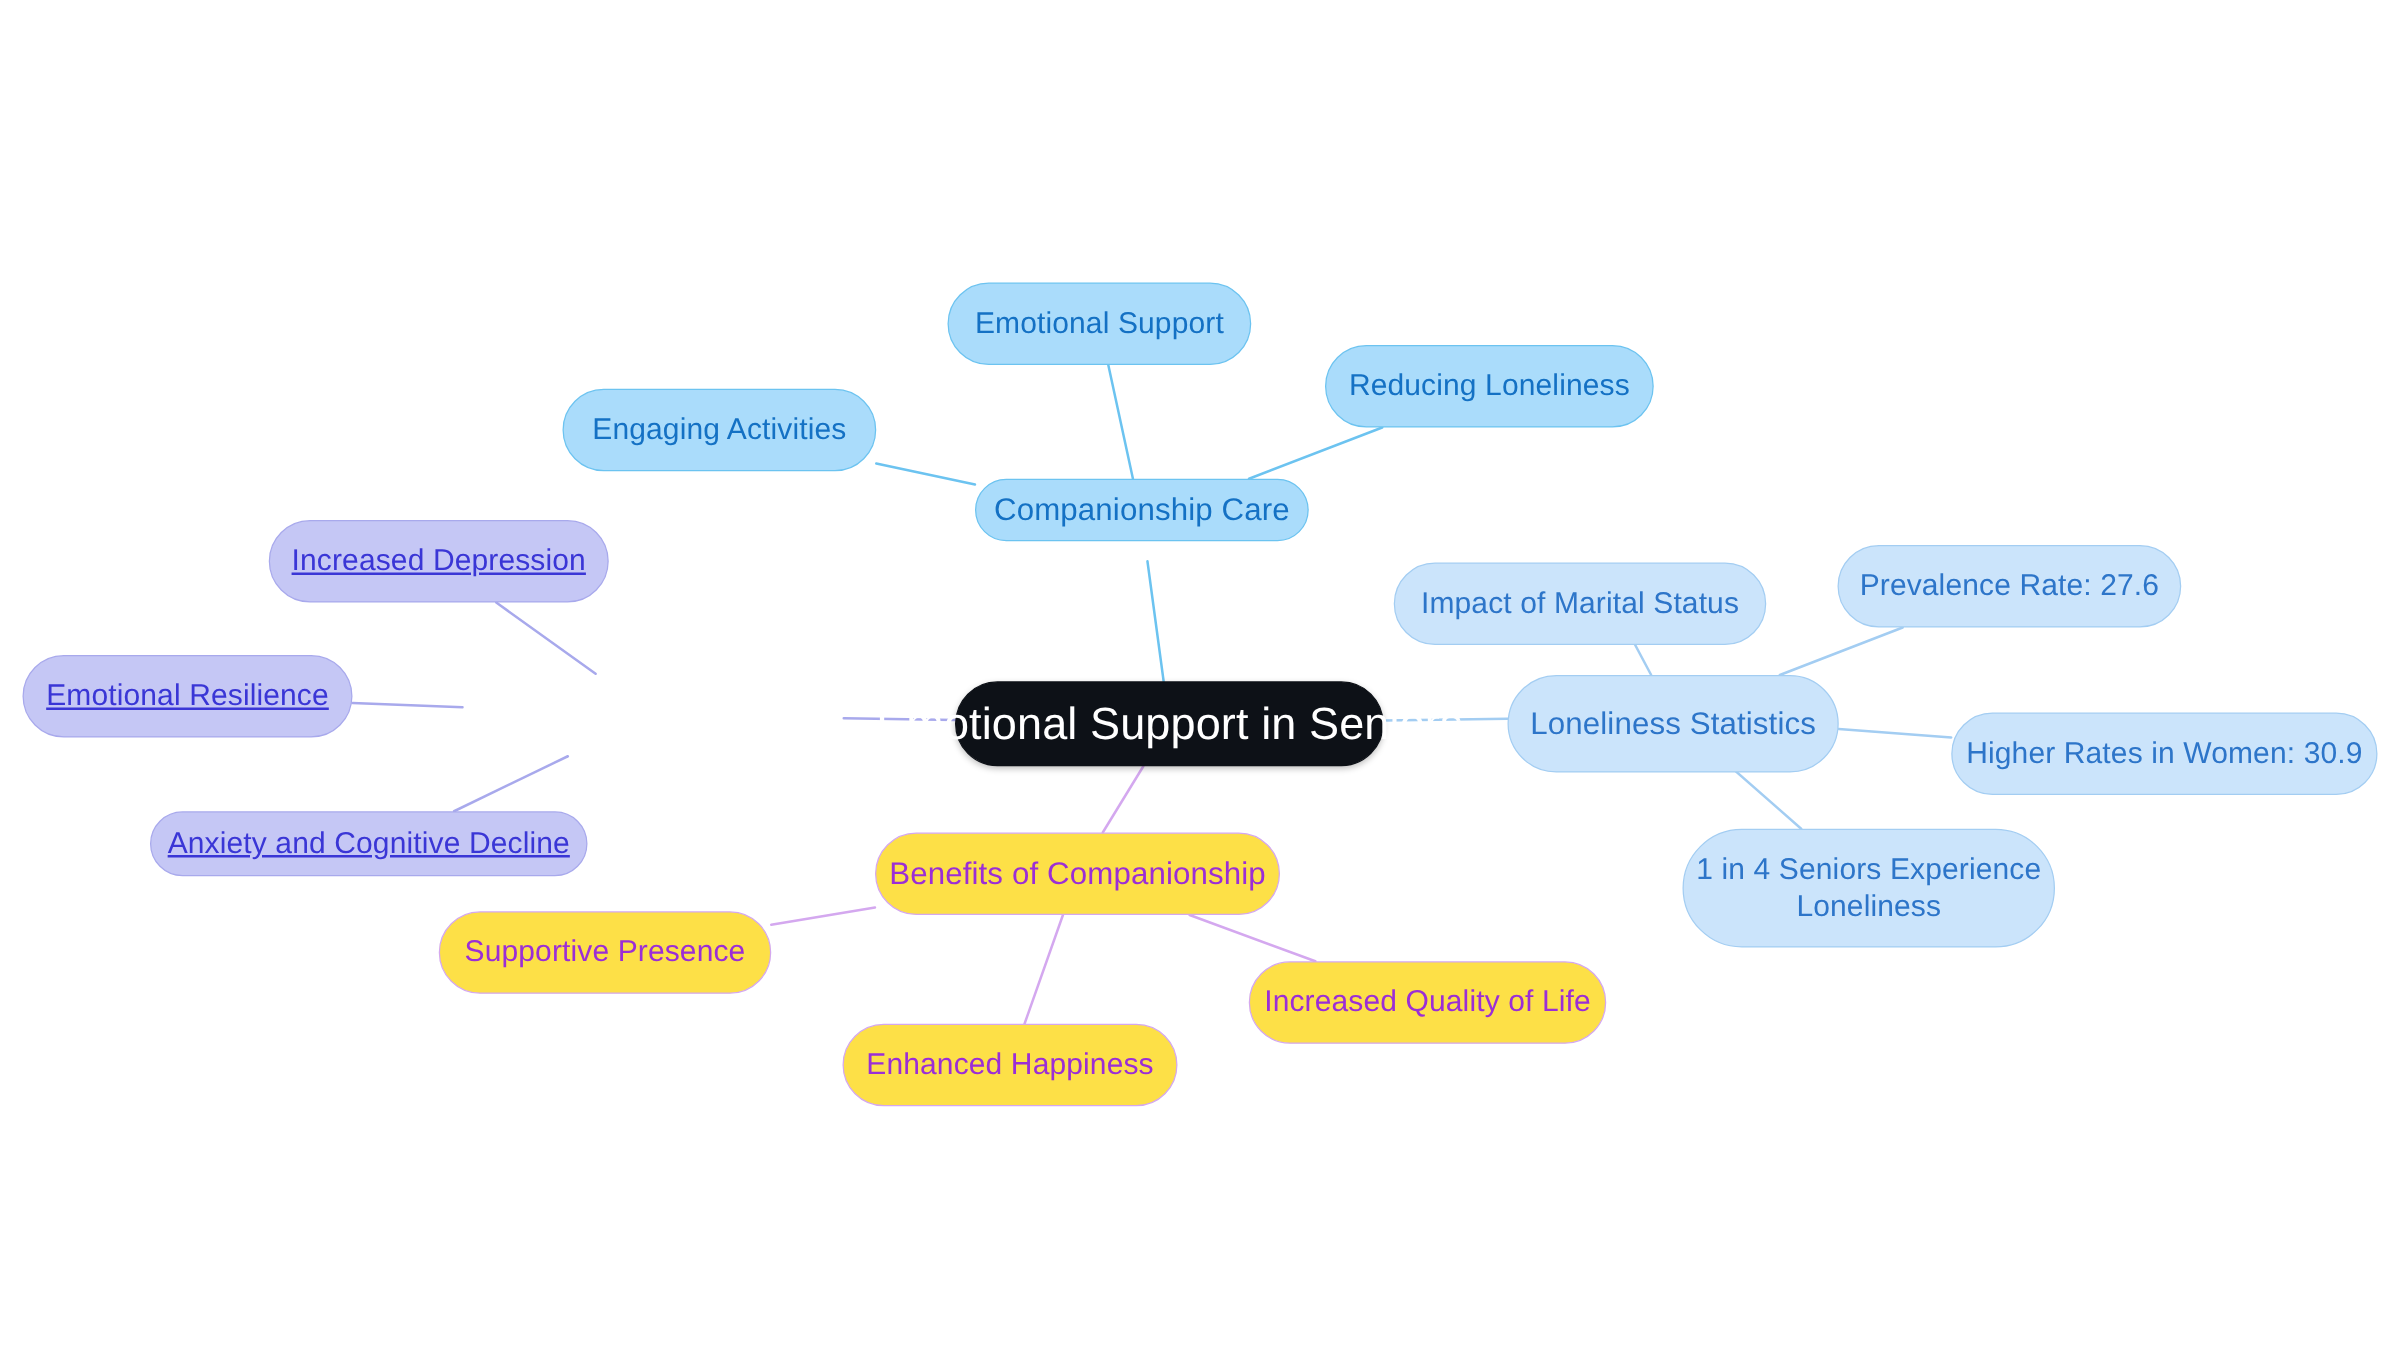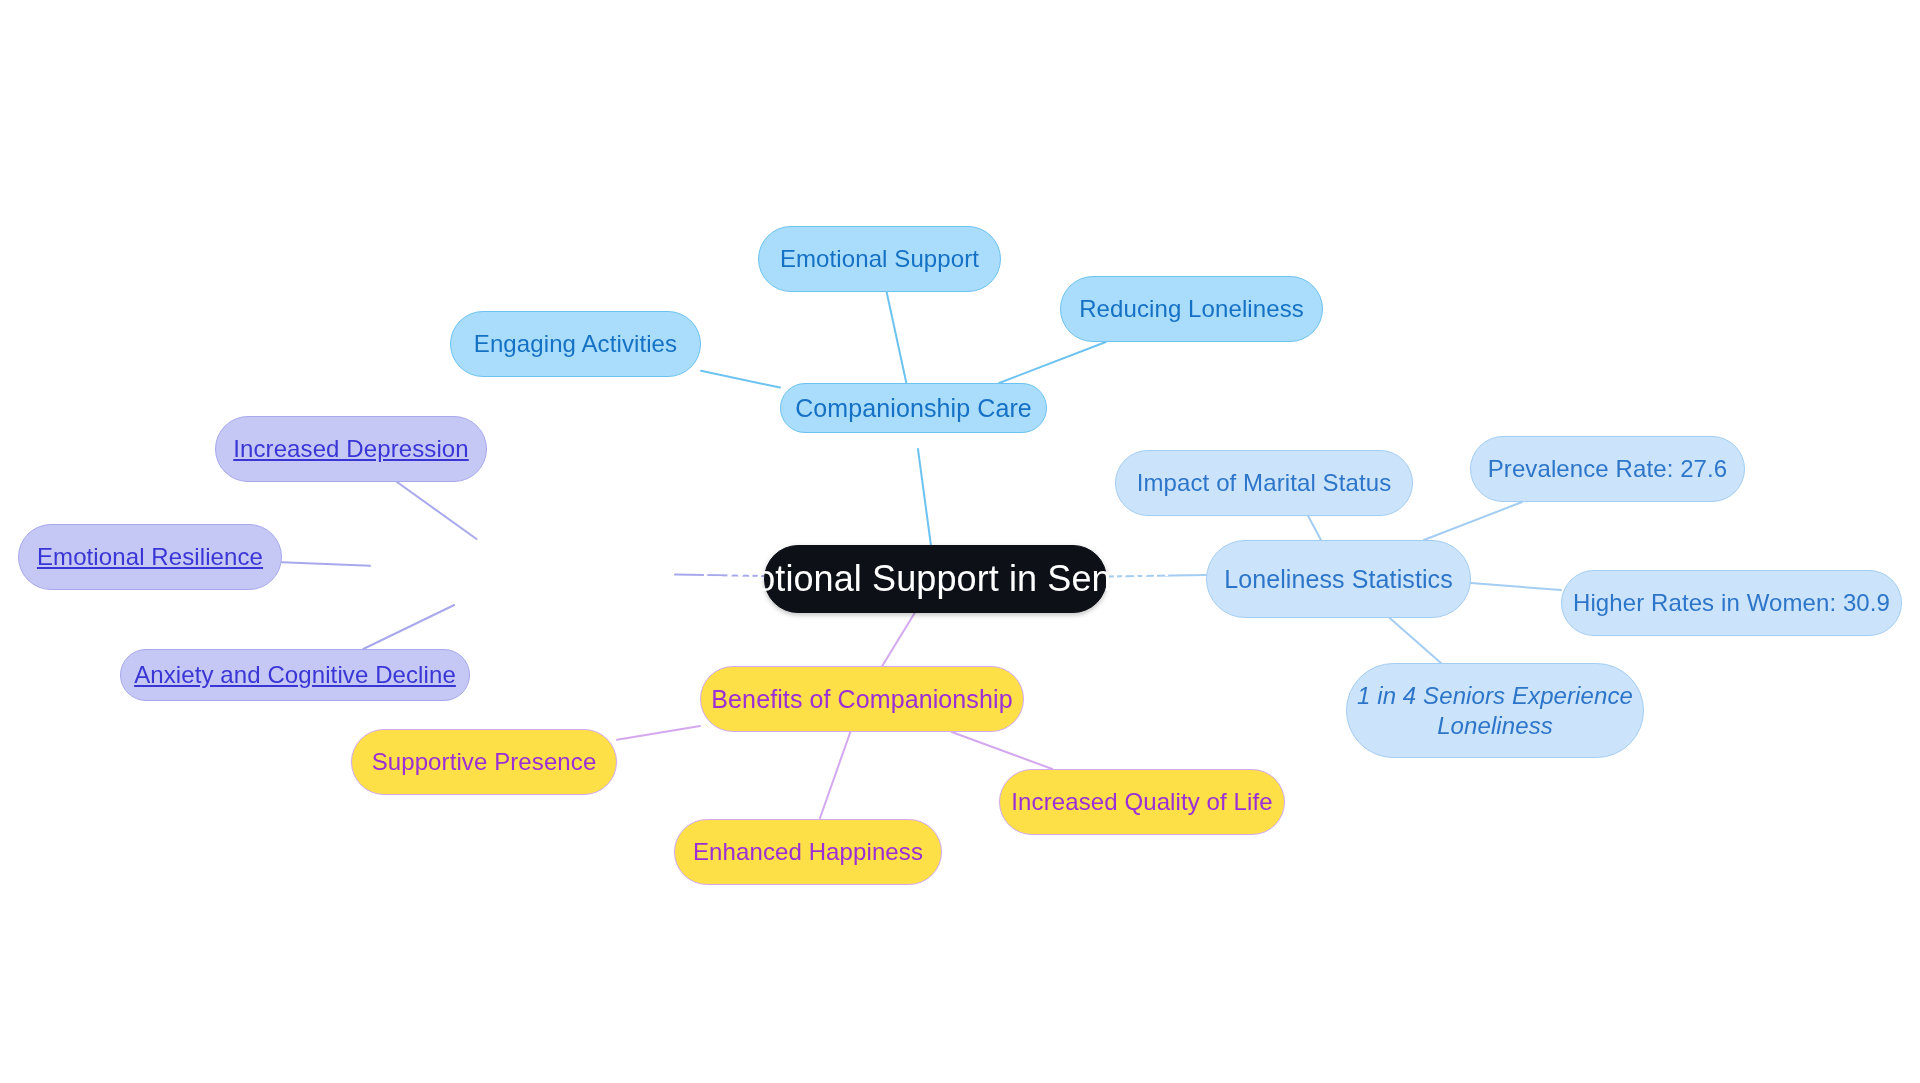--- a/index.html
+++ b/index.html
@@ -105,19 +105,19 @@
     <div class="node c-blue leaf" style="left: 450px; top: 311px; width: 251px; height: 66px;">Engaging Activities</div>
     <div class="node c-blue leaf" style="left: 758px; top: 226px; width: 243px; height: 66px;">Emotional Support</div>
     <div class="node c-blue leaf" style="left: 1060px; top: 276px; width: 263px; height: 66px;">Reducing Loneliness</div>
     <div class="node c-purple leaf" style="left: 215px; top: 416px; width: 272px; height: 66px;">Increased Depression</div>
     <div class="node c-purple leaf" style="left: 18px; top: 524px; width: 264px; height: 66px;">Emotional Resilience</div>
     <div class="node c-purple leaf" style="left: 120px; top: 649px; width: 350px; height: 52px;">Anxiety and Cognitive Decline</div>
     <div class="node c-lightblue branch" style="left: 1206px; top: 540px; width: 265px; height: 78px;">Loneliness Statistics</div>
     <div class="node c-lightblue leaf" style="left: 1115px; top: 420px; width: 298px; height: 66px; margin-top: 30px;">Impact of Marital Status</div>
     <div class="node c-lightblue leaf" style="left: 1470px; top: 436px; width: 275px; height: 66px;">Prevalence Rate: 27.6</div>
     <div class="node c-lightblue leaf" style="left: 1561px; top: 570px; width: 341px; height: 66px;">Higher Rates in Women: 30.9</div>
-    <div class="node c-lightblue leaf" style="left: 1346px; top: 663px; width: 298px; height: 95px; font-style: italic;">1 in 4 Seniors Experience
+    <div class="node c-lightblue leaf" style="left: 1346px; top: 663px; width: 298px; height: 95px;">1 in 4 Seniors Experience
 Loneliness</div>
     <div class="node c-pink branch" style="left: 700px; top: 666px; width: 324px; height: 66px;">Benefits of Companionship</div>
     <div class="node c-pink leaf" style="left: 351px; top: 729px; width: 266px; height: 66px;">Supportive Presence</div>
     <div class="node c-pink leaf" style="left: 674px; top: 819px; width: 268px; height: 66px;">Enhanced Happiness</div>
     <div class="node c-pink leaf" style="left: 999px; top: 769px; width: 286px; height: 66px;">Increased Quality of Life</div>
   </div>
 
 </body></html>

